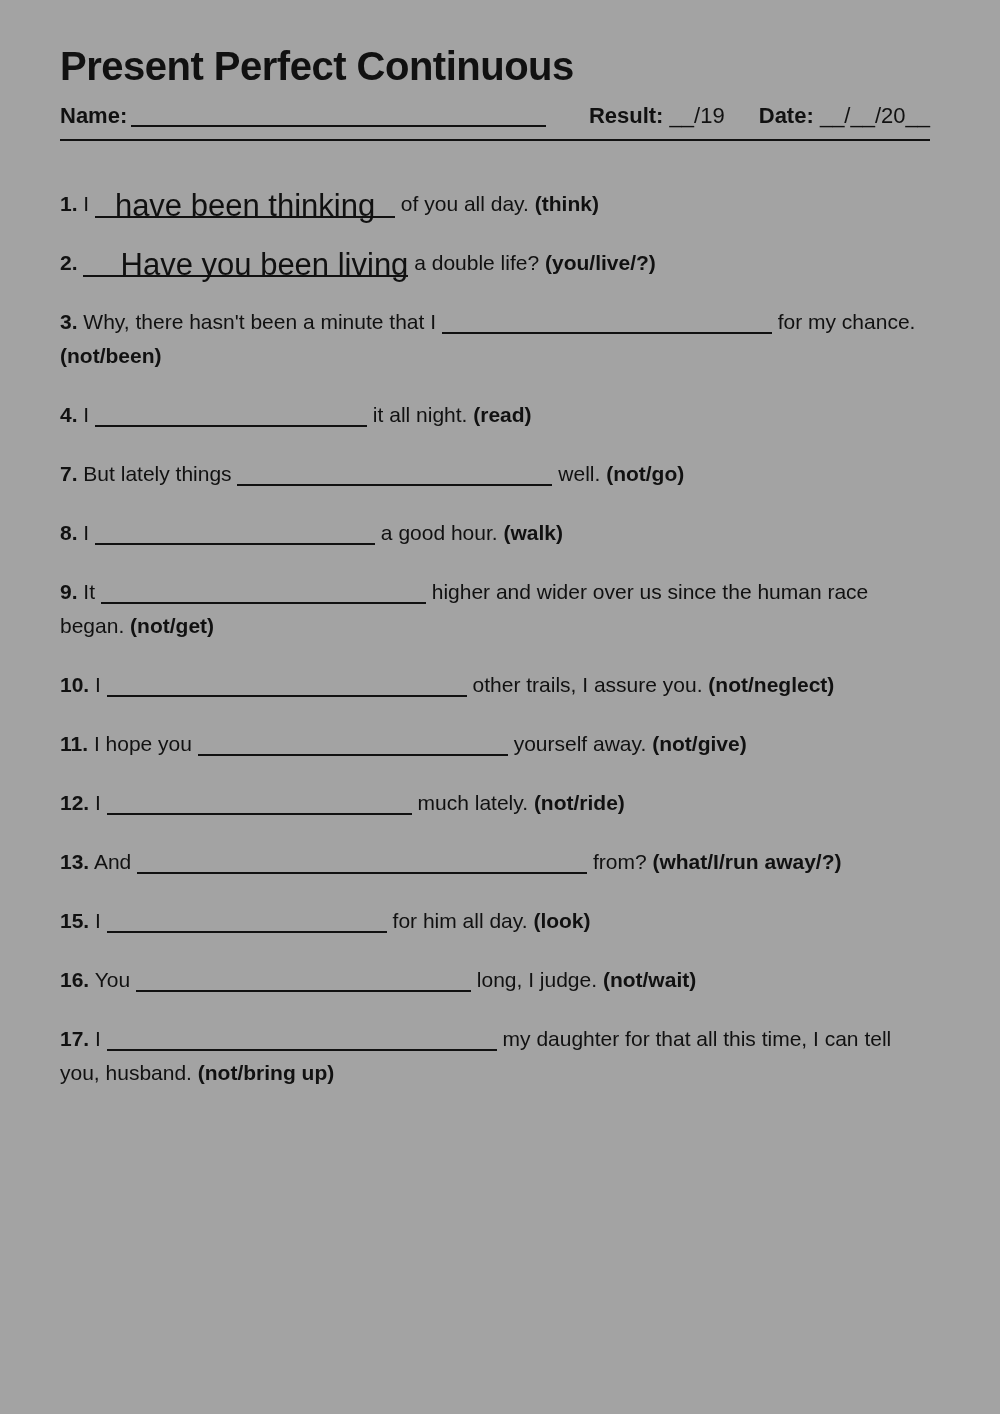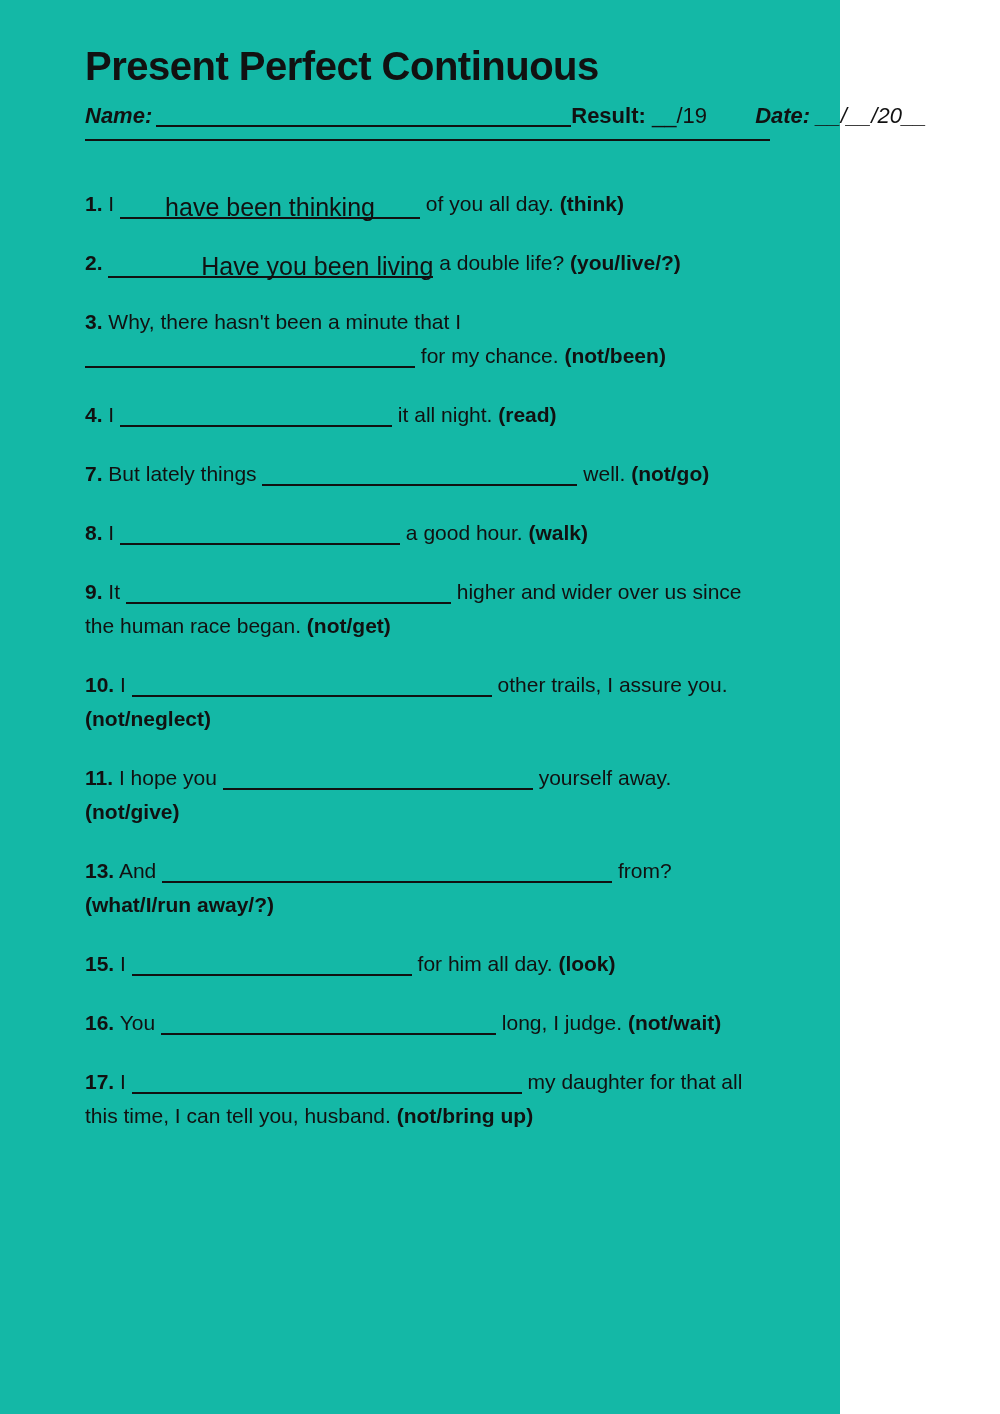--- a/index.html
+++ b/index.html
@@ -3,51 +3,51 @@
 <meta charset="utf-8">
 <style>
   html, body {
     margin: 0;
     padding: 0;
     background: #ffffff;
     color: #111;
     font-family: "Liberation Sans", "DejaVu Sans", sans-serif;
   }
   .sheet {
-    width: 840px;
+    width: 1000px;
     min-height: 1414px;
     box-sizing: border-box;
-    padding: 44px 70px 40px 85px;
-    background: #14b8a6;
+    padding: 44px 70px 40px 60px;
+    background: #a3a3a3;
   }
   .title {
     font-size: 40px;
     font-weight: bold;
     margin: 0 0 14px 0;
     letter-spacing: -0.5px;
   }
   .header-row {
     display: flex;
     justify-content: space-between;
     align-items: baseline;
     font-size: 22px;
     margin-bottom: 10px;
   }
-  .header-left { white-space: nowrap; font-style: italic; }
+  .header-left { white-space: nowrap; }
   .header-right { white-space: nowrap; }
   .lbl { font-weight: bold; }
   .name-line {
     display: inline-block;
     width: 415px;
     height: 1em;
     border-bottom: 2px solid #111;
     vertical-align: -4px;
     margin-left: 4px;
   }
-  .date-group { margin-left: 42px; font-style: italic; }
+  .date-group { margin-left: 28px; }
   .header-rule {
     border: none;
     border-top: 2px solid #111;
     margin: 0 0 46px 0;
   }
   .questions { font-size: 21px; }
   .q {
     line-height: 34px;
     margin: 0 0 25px 0;
   }
@@ -56,21 +56,21 @@
   .blank {
     display: inline-block;
     height: 22px;
     border-bottom: 2px solid #111;
     vertical-align: -5px;
     text-align: center;
     line-height: 22px;
   }
   .blank .answer {
     display: inline-block;
-    font-size: 25px;
+    font-size: 31px;
     line-height: 24px;
     white-space: nowrap;
   }
 </style>
 </head>
 <body>
 
 <div class="sheet">
 
   <h1 class="title">Present Perfect Continuous</h1>
@@ -94,19 +94,20 @@
   <div class="questions">
       <p class="q"><span class="qnum">1.</span> <span>I </span><span class="blank" style="width: 300px;"><span class="answer">have been thinking</span></span><span> of you all day. </span><span class="hint">(think)</span></p>
       <p class="q"><span class="qnum">2.</span> <span class="blank" style="width: 325px; text-align: right;"><span class="answer">Have you been living</span></span><span> a double life? </span><span class="hint">(you/live/?)</span></p>
       <p class="q"><span class="qnum">3.</span> <span>Why, there hasn't been a minute that I </span><span class="blank" style="width: 330px;"></span><span> for my chance. </span><span class="hint">(not/been)</span></p>
       <p class="q"><span class="qnum">4.</span> <span>I </span><span class="blank" style="width: 272px;"></span><span> it all night. </span><span class="hint">(read)</span></p>
       <p class="q"><span class="qnum">7.</span> <span>But lately things </span><span class="blank" style="width: 315px;"></span><span> well. </span><span class="hint">(not/go)</span></p>
       <p class="q"><span class="qnum">8.</span> <span>I </span><span class="blank" style="width: 280px;"></span><span> a good hour. </span><span class="hint">(walk)</span></p>
       <p class="q"><span class="qnum">9.</span> <span>It </span><span class="blank" style="width: 325px;"></span><span> higher and wider over us since the human race began. </span><span class="hint">(not/get)</span></p>
       <p class="q"><span class="qnum">10.</span> <span>I </span><span class="blank" style="width: 360px;"></span><span> other trails, I assure you. </span><span class="hint">(not/neglect)</span></p>
       <p class="q"><span class="qnum">11.</span> <span>I hope you </span><span class="blank" style="width: 310px;"></span><span> yourself away. </span><span class="hint">(not/give)</span></p>
+      <p class="q"><span class="qnum">12.</span> <span>I </span><span class="blank" style="width: 305px;"></span><span> much lately. </span><span class="hint">(not/ride)</span></p>
       <p class="q"><span class="qnum">13.</span> <span>And </span><span class="blank" style="width: 450px;"></span><span> from? </span><span class="hint">(what/I/run away/?)</span></p>
       <p class="q"><span class="qnum">15.</span> <span>I </span><span class="blank" style="width: 280px;"></span><span> for him all day. </span><span class="hint">(look)</span></p>
       <p class="q"><span class="qnum">16.</span> <span>You </span><span class="blank" style="width: 335px;"></span><span> long, I judge. </span><span class="hint">(not/wait)</span></p>
       <p class="q"><span class="qnum">17.</span> <span>I </span><span class="blank" style="width: 390px;"></span><span> my daughter for that all this time, I can tell you, husband. </span><span class="hint">(not/bring up)</span></p>
     </div>
 
 </div>
 
 </body></html>

